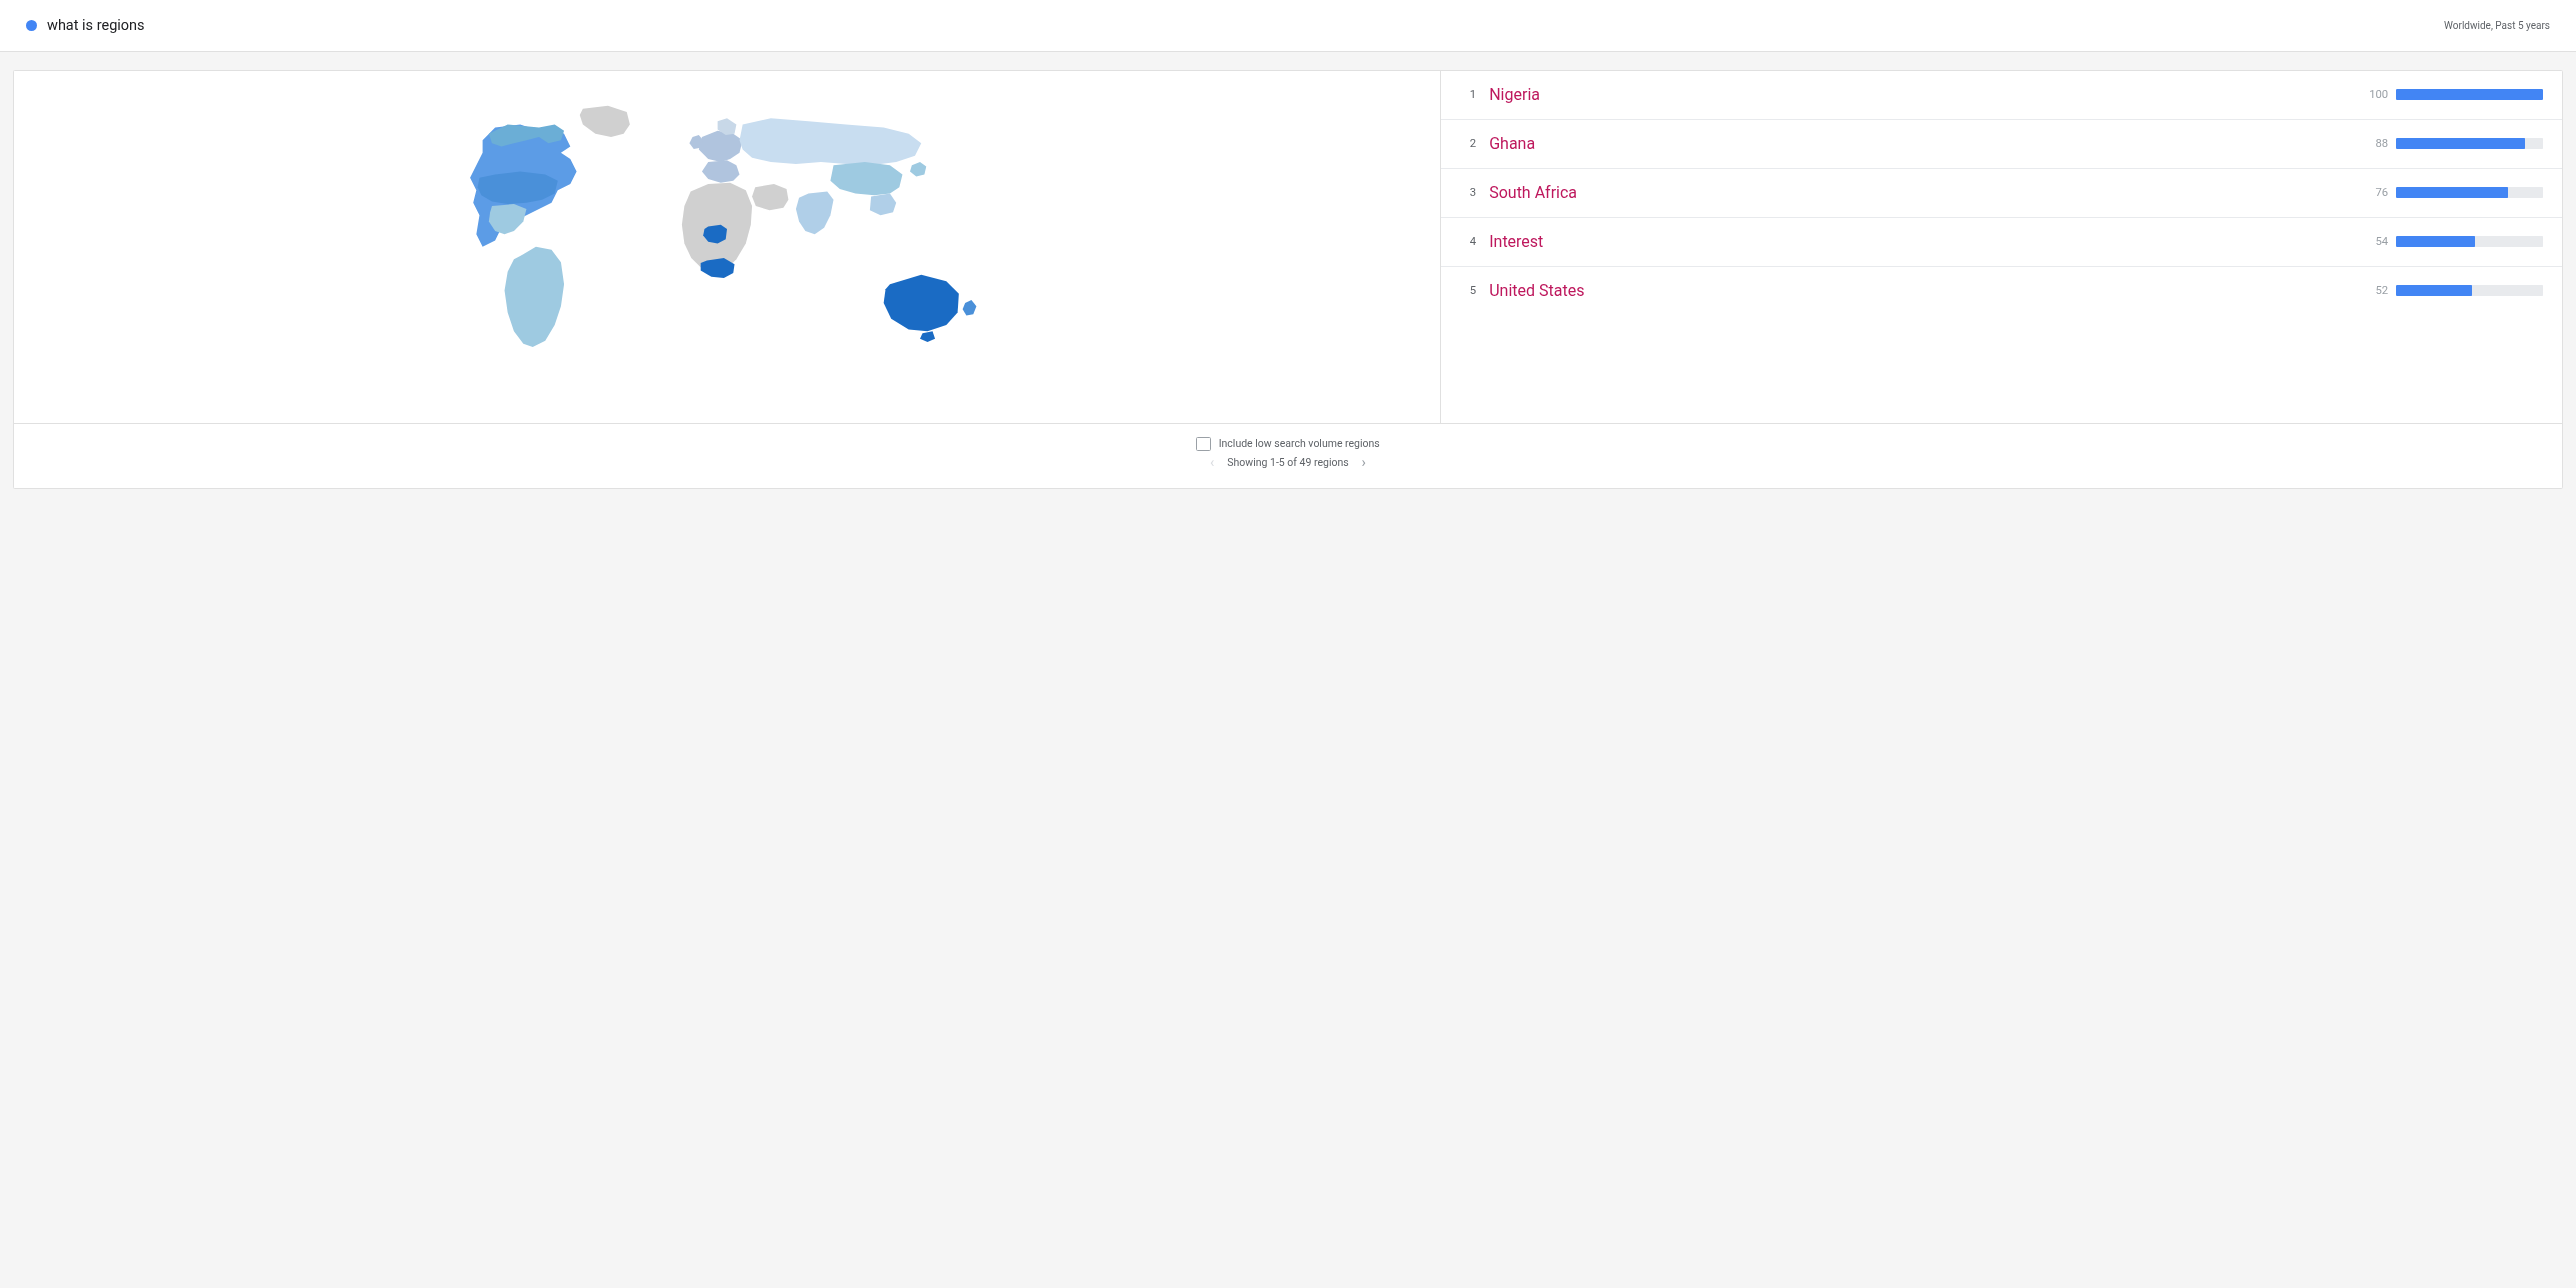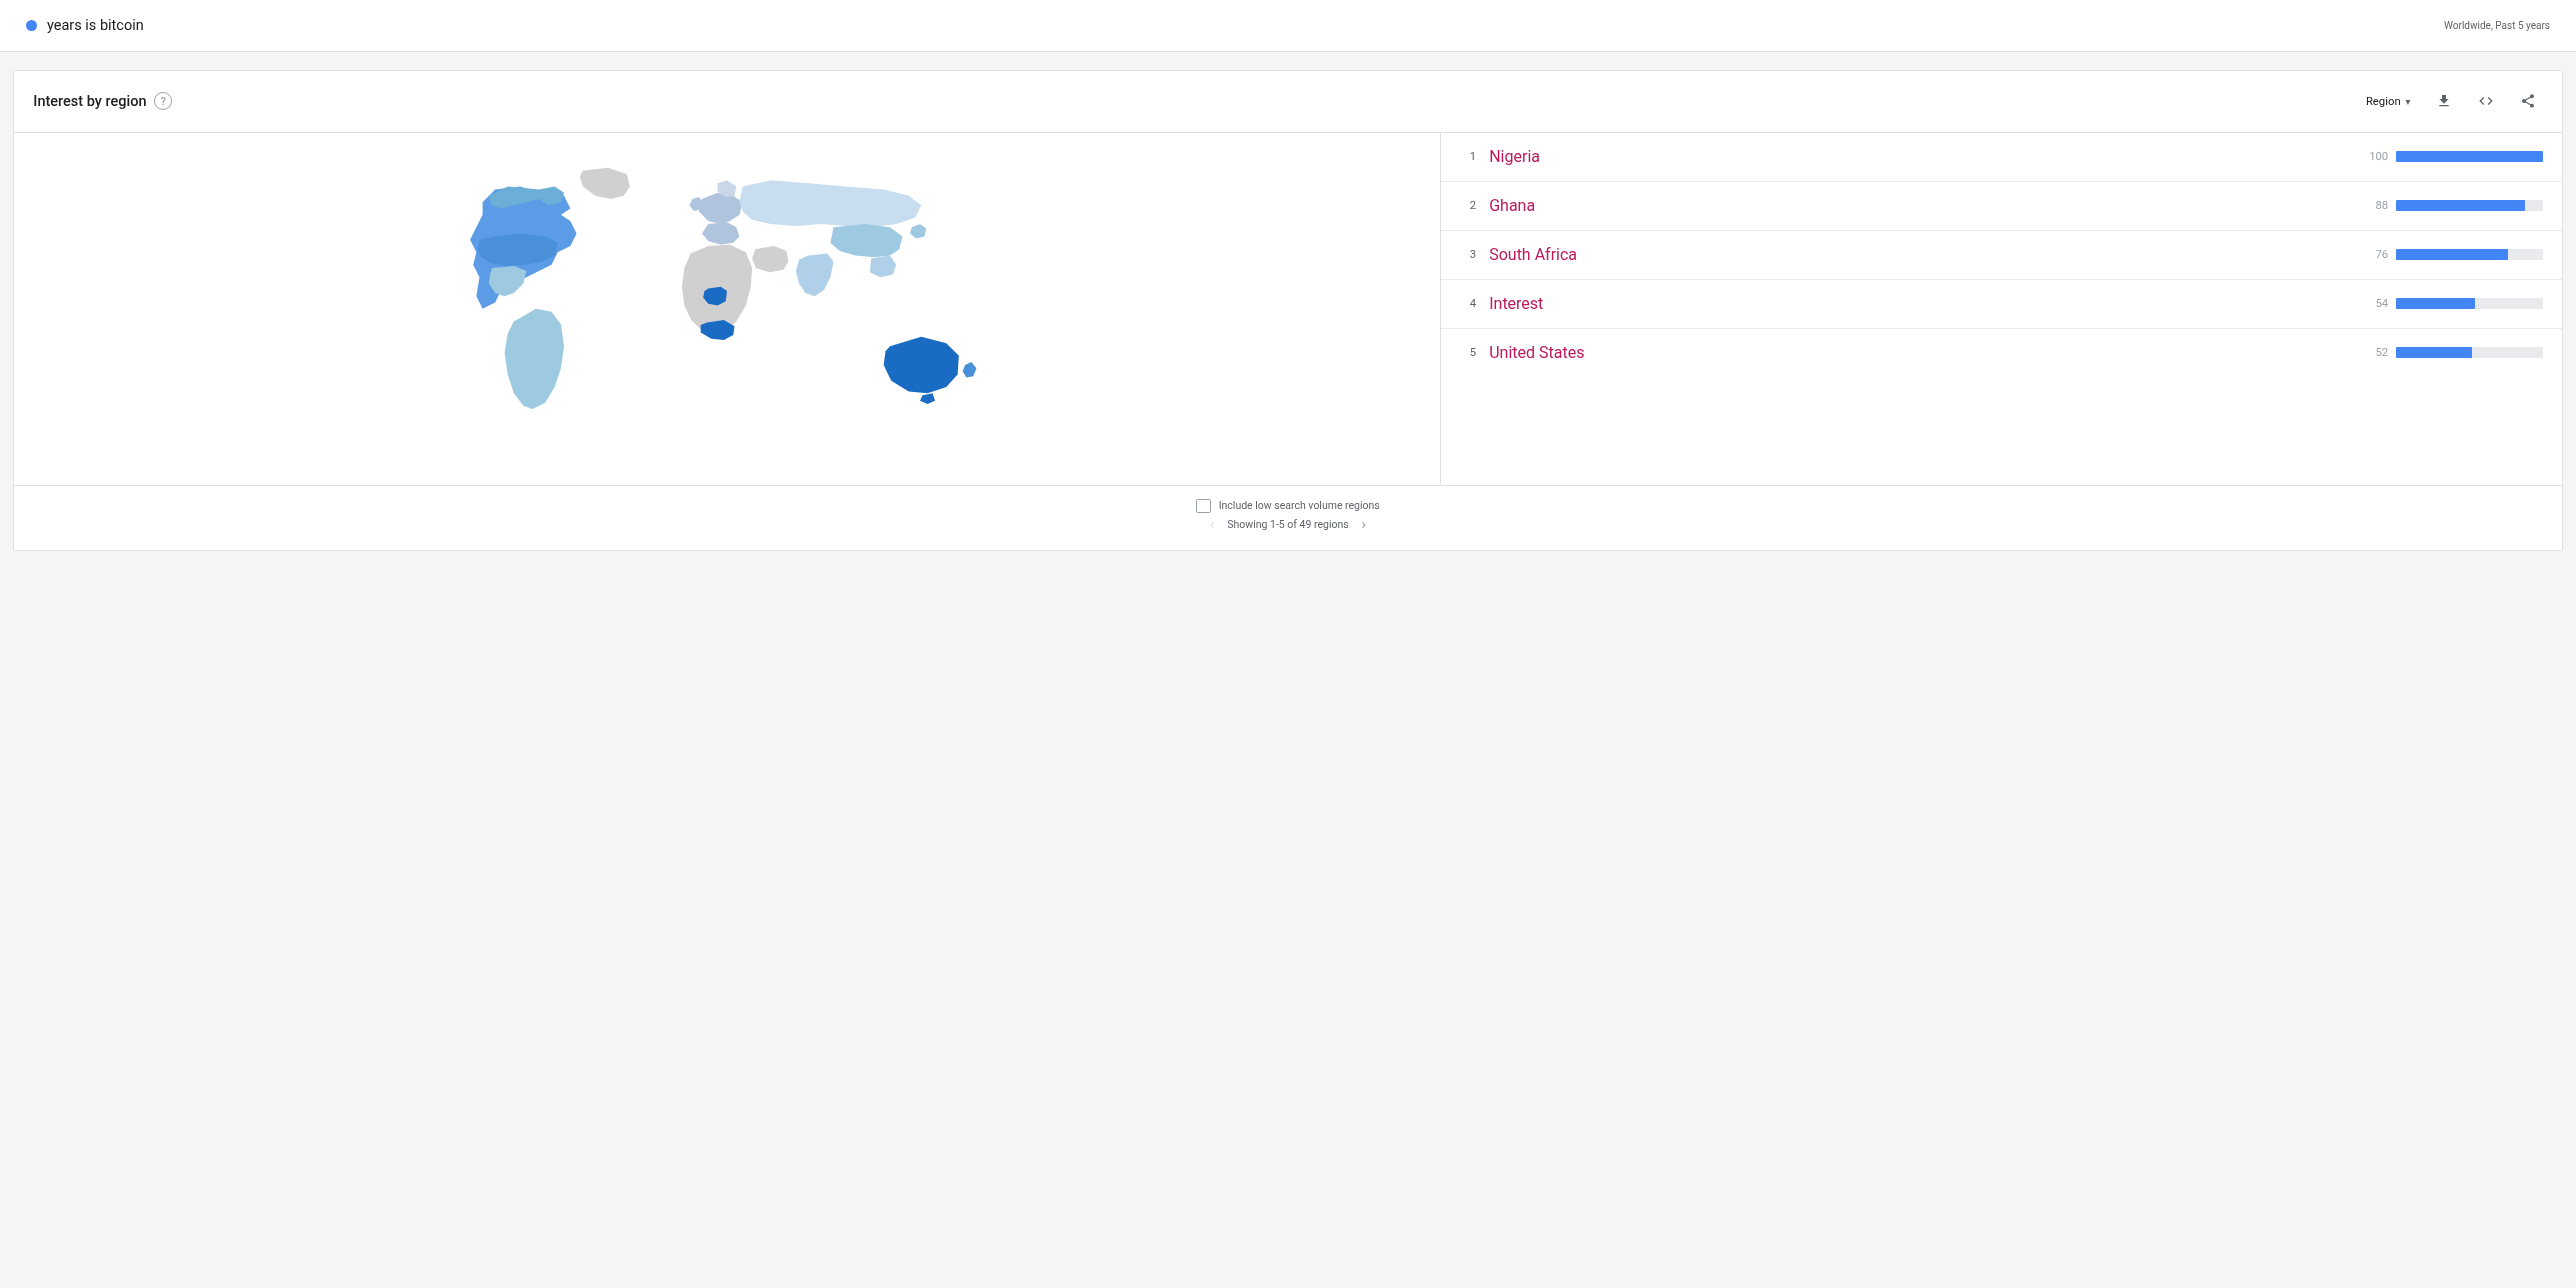--- a/index.html
+++ b/index.html
@@ -253,56 +253,29 @@
       color: #dadce0;
       cursor: default;
     }
   </style>
 </head>
 <body>
 
 <div class="top-bar">
   <div class="search-term-container">
     <div class="blue-dot"></div>
-    <span class="search-term">years is bitcoin</span>
+    <span class="search-term">what is regions</span>
   </div>
   <span class="filter-info">Worldwide, Past 5 years</span>
 </div>
 
 <div class="divider-bar"></div>
 
 <div class="main-content">
 
-  <div class="section-header">
-    <div class="section-title-group">
-      <span class="section-title">Interest by region</span>
-      <div class="help-icon">?</div>
-    </div>
-    <div class="header-actions">
-      <div class="region-dropdown">
-        <span>Region</span>
-        <span class="dropdown-arrow">▾</span>
-      </div>
-      <div class="icon-btn">
-        <svg width="16" height="16" viewBox="0 0 24 24" fill="#5f6368">
-          <path d="M19 9h-4V3H9v6H5l7 7 7-7zM5 18v2h14v-2H5z"></path>
-        </svg>
-      </div>
-      <div class="icon-btn">
-        <svg width="16" height="16" viewBox="0 0 24 24" fill="#5f6368">
-          <path d="M9.4 16.6L4.8 12l4.6-4.6L8 6l-6 6 6 6 1.4-1.4zm5.2 0l4.6-4.6-4.6-4.6L16 6l6 6-6 6-1.4-1.4z"></path>
-        </svg>
-      </div>
-      <div class="icon-btn">
-        <svg width="16" height="16" viewBox="0 0 24 24" fill="#5f6368">
-          <path d="M18 16.08c-.76 0-1.44.3-1.96.77L8.91 12.7c.05-.23.09-.46.09-.7s-.04-.47-.09-.7l7.05-4.11c.54.5 1.25.81 2.04.81 1.66 0 3-1.34 3-3s-1.34-3-3-3-3 1.34-3 3c0 .24.04.47.09.7L8.04 9.81C7.5 9.31 6.79 9 6 9c-1.66 0-3 1.34-3 3s1.34 3 3 3c.79 0 1.5-.31 2.04-.81l7.12 4.16c-.05.21-.08.43-.08.65 0 1.61 1.31 2.92 2.92 2.92 1.61 0 2.92-1.31 2.92-2.92s-1.31-2.92-2.92-2.92z"></path>
-        </svg>
-      </div>
-    </div>
-  </div>
 
   <div class="map-and-list">
 
     <div class="map-container">
       <svg class="world-map-svg" viewBox="0 0 900 500" xmlns="http://www.w3.org/2000/svg">
 
         <path d="M 60 80 L 80 60 L 120 55 L 150 65 L 170 60 L 190 70 L 200 90 L 185 100 L 200 110 L 210 130 L 200 150 L 180 160 L 170 180 L 150 190 L 130 200 L 110 210 L 90 220 L 80 240 L 60 250 L 50 230 L 55 200 L 45 180 L 50 160 L 40 140 L 50 120 L 60 100 Z" fill="#5c9ce6"></path>
 
         <path d="M 70 70 L 100 55 L 150 60 L 175 55 L 190 65 L 185 80 L 165 85 L 150 75 L 130 80 L 110 85 L 90 90 L 75 85 Z" fill="#6baed6"></path>
 

